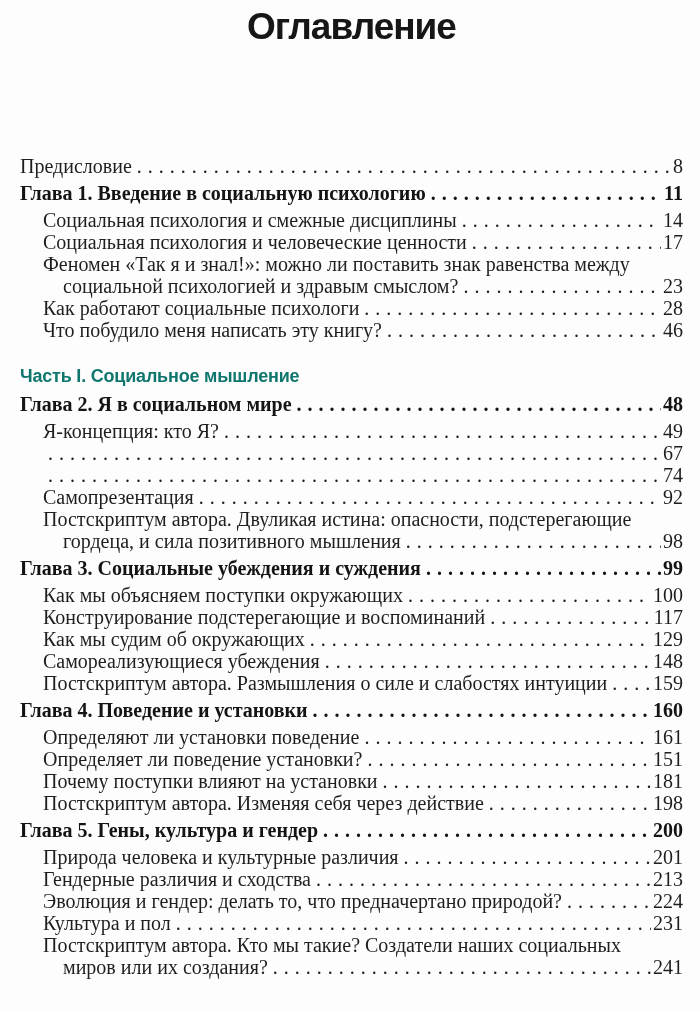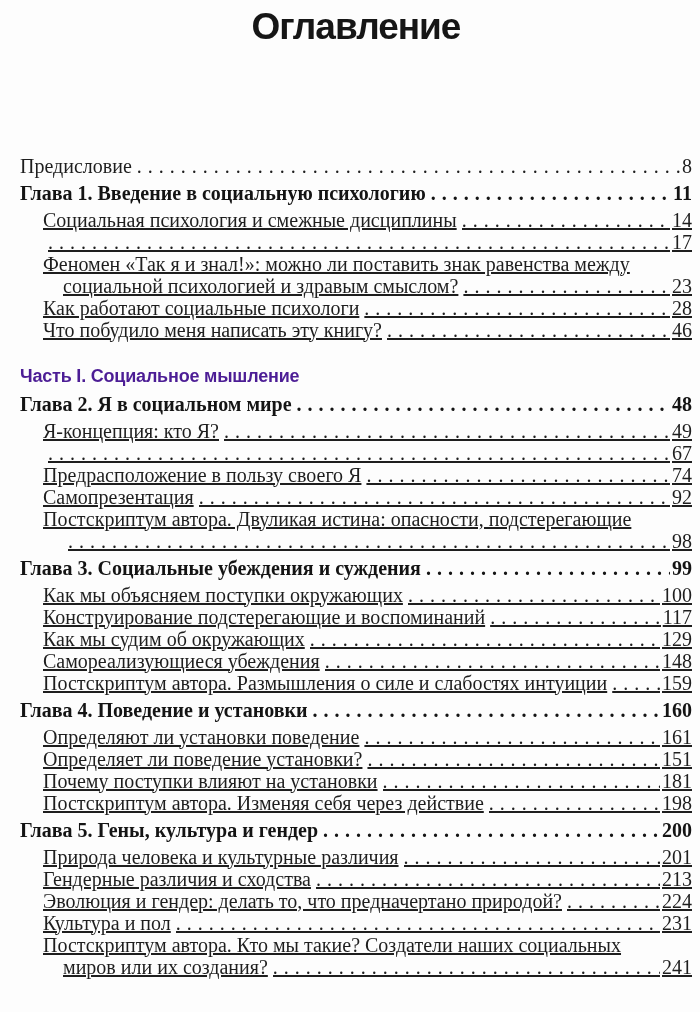--- a/index.html
+++ b/index.html
@@ -6,59 +6,59 @@
   body {
     width: 700px; height: 1012px;
     background: #fdfdfd;
     overflow: hidden;
     font-family: "Liberation Serif", serif;
     color: #1e1e1e;
   }
   .page {
     box-sizing: border-box;
     width: 700px; height: 1012px;
-    padding: 0 8px 0 20px;
+    padding: 0 17px 0 20px;
   }
   .title {
     margin: 0;
     padding-top: 6px;
     text-align: center;
     font-family: "Liberation Sans", sans-serif;
     font-weight: 700;
     font-size: 37px;
     line-height: 1.15;
     letter-spacing: -1px;
     color: #161616;
   }
   .toc-list { margin-top: 106px; }
   .row {
     display: flex;
     align-items: baseline;
     line-height: 22px;
     font-size: 20px;
   }
-  .row.sub { padding-left: 23px; text-decoration: underline; }
+  .row.sub { padding-left: 23px; }
   .row.wrap2 { padding-left: 43px; }
   .row.chapter { font-weight: 700; margin: 5px 0; color: #141414; }
   .txt { white-space: nowrap; }
   .dots {
     flex: 1 1 auto;
     overflow: hidden;
     white-space: nowrap;
     margin: 0 2px 0 5px;
     letter-spacing: 0.5px;
   }
   .pg { white-space: nowrap; }
   .part-heading {
     font-family: "Liberation Sans", sans-serif;
     font-weight: 700;
     font-size: 18px;
     line-height: 22px;
     letter-spacing: -0.2px;
-    color: #4c1d95;
+    color: #0f766e;
     margin-top: 24px;
     margin-bottom: 6px;
   }
 </style>
 </head>
 <body>
 
 <div class="page">
   <h1 class="title">Оглавление</h1>
   <div class="toc-list">
@@ -71,20 +71,21 @@
         <span class="txt">Глава 1. Введение в социальную психологию</span>
         <span class="dots">. . . . . . . . . . . . . . . . . . . . . . . . . . . . . . . . . . . . . . . . . . . . . . . . . . . . . . . . . . . . . . . . . . . . . . . . . . . . . . . . . . . . . . . . . . . . . . . . . . . . . . . . . . . . . . . . . . . . . . . . . . . . . . . . . . . . . . . . . . . . . . . . . . . . . . . . . . . . . . . . </span>
         <span class="pg">11</span>
       </div>
       <div class="row sub">
         <span class="txt">Социальная психология и смежные дисциплины</span>
         <span class="dots">. . . . . . . . . . . . . . . . . . . . . . . . . . . . . . . . . . . . . . . . . . . . . . . . . . . . . . . . . . . . . . . . . . . . . . . . . . . . . . . . . . . . . . . . . . . . . . . . . . . . . . . . . . . . . . . . . . . . . . . . . . . . . . . . . . . . . . . . . . . . . . . . . . . . . . . . . . . . . . . . </span>
         <span class="pg">14</span>
       </div>
       <div class="row sub">
+        <span class="txt">Социальная психология и человеческие ценности</span>
         <span class="dots">. . . . . . . . . . . . . . . . . . . . . . . . . . . . . . . . . . . . . . . . . . . . . . . . . . . . . . . . . . . . . . . . . . . . . . . . . . . . . . . . . . . . . . . . . . . . . . . . . . . . . . . . . . . . . . . . . . . . . . . . . . . . . . . . . . . . . . . . . . . . . . . . . . . . . . . . . . . . . . . . </span>
         <span class="pg">17</span>
       </div>
       <div class="row sub">
         <span class="txt">Феномен «Так я и знал!»: можно ли поставить знак равенства между</span>
       </div>
       <div class="row sub wrap2">
         <span class="txt">социальной психологией и здравым смыслом?</span>
         <span class="dots">. . . . . . . . . . . . . . . . . . . . . . . . . . . . . . . . . . . . . . . . . . . . . . . . . . . . . . . . . . . . . . . . . . . . . . . . . . . . . . . . . . . . . . . . . . . . . . . . . . . . . . . . . . . . . . . . . . . . . . . . . . . . . . . . . . . . . . . . . . . . . . . . . . . . . . . . . . . . . . . . </span>
         <span class="pg">23</span>
@@ -108,33 +109,33 @@
       <div class="row sub">
         <span class="txt">Я-концепция: кто Я?</span>
         <span class="dots">. . . . . . . . . . . . . . . . . . . . . . . . . . . . . . . . . . . . . . . . . . . . . . . . . . . . . . . . . . . . . . . . . . . . . . . . . . . . . . . . . . . . . . . . . . . . . . . . . . . . . . . . . . . . . . . . . . . . . . . . . . . . . . . . . . . . . . . . . . . . . . . . . . . . . . . . . . . . . . . . </span>
         <span class="pg">49</span>
       </div>
       <div class="row sub">
         <span class="dots">. . . . . . . . . . . . . . . . . . . . . . . . . . . . . . . . . . . . . . . . . . . . . . . . . . . . . . . . . . . . . . . . . . . . . . . . . . . . . . . . . . . . . . . . . . . . . . . . . . . . . . . . . . . . . . . . . . . . . . . . . . . . . . . . . . . . . . . . . . . . . . . . . . . . . . . . . . . . . . . . </span>
         <span class="pg">67</span>
       </div>
       <div class="row sub">
-        <span class="txt">Предрасположение в пользу своего Я</span>
         <span class="dots">. . . . . . . . . . . . . . . . . . . . . . . . . . . . . . . . . . . . . . . . . . . . . . . . . . . . . . . . . . . . . . . . . . . . . . . . . . . . . . . . . . . . . . . . . . . . . . . . . . . . . . . . . . . . . . . . . . . . . . . . . . . . . . . . . . . . . . . . . . . . . . . . . . . . . . . . . . . . . . . . </span>
         <span class="pg">74</span>
       </div>
       <div class="row sub">
         <span class="txt">Самопрезентация</span>
         <span class="dots">. . . . . . . . . . . . . . . . . . . . . . . . . . . . . . . . . . . . . . . . . . . . . . . . . . . . . . . . . . . . . . . . . . . . . . . . . . . . . . . . . . . . . . . . . . . . . . . . . . . . . . . . . . . . . . . . . . . . . . . . . . . . . . . . . . . . . . . . . . . . . . . . . . . . . . . . . . . . . . . . </span>
         <span class="pg">92</span>
       </div>
       <div class="row sub">
         <span class="txt">Постскриптум автора. Двуликая истина: опасности, подстерегающие</span>
       </div>
       <div class="row sub wrap2">
+        <span class="txt">гордеца, и сила позитивного мышления</span>
         <span class="dots">. . . . . . . . . . . . . . . . . . . . . . . . . . . . . . . . . . . . . . . . . . . . . . . . . . . . . . . . . . . . . . . . . . . . . . . . . . . . . . . . . . . . . . . . . . . . . . . . . . . . . . . . . . . . . . . . . . . . . . . . . . . . . . . . . . . . . . . . . . . . . . . . . . . . . . . . . . . . . . . . </span>
         <span class="pg">98</span>
       </div>
       <div class="row chapter">
         <span class="txt">Глава 3. Социальные убеждения и суждения</span>
         <span class="dots">. . . . . . . . . . . . . . . . . . . . . . . . . . . . . . . . . . . . . . . . . . . . . . . . . . . . . . . . . . . . . . . . . . . . . . . . . . . . . . . . . . . . . . . . . . . . . . . . . . . . . . . . . . . . . . . . . . . . . . . . . . . . . . . . . . . . . . . . . . . . . . . . . . . . . . . . . . . . . . . . </span>
         <span class="pg">99</span>
       </div>
       <div class="row sub">
         <span class="txt">Как мы объясняем поступки окружающих</span>

